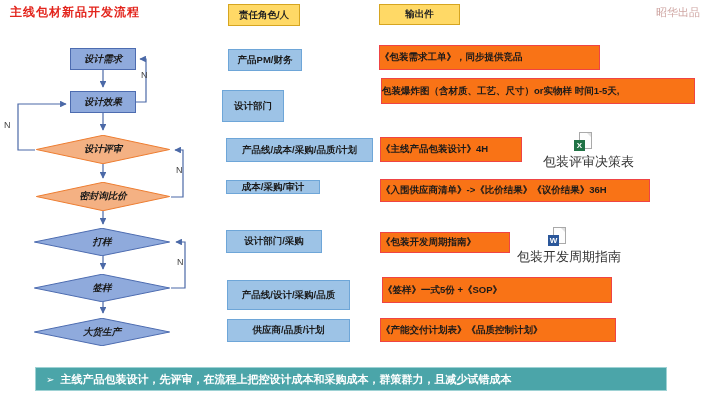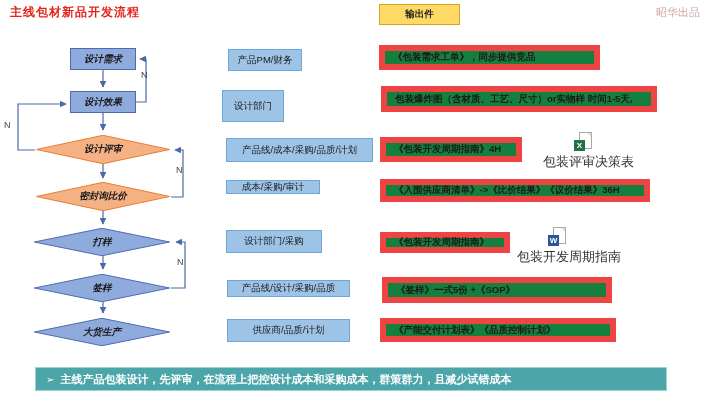--- a/index.html
+++ b/index.html
@@ -20,24 +20,24 @@
   .rect-blue{background:#8faadc;border:1px solid #4d6cb0;}
   .diamond svg{position:absolute;left:0;top:0;width:100%;height:100%;}
   .diamond polygon{vector-effect:non-scaling-stroke;stroke-width:1;}
   .diamond.orange polygon{fill:#f4b183;stroke:#ed7d31;}
   .diamond.blue polygon{fill:#8faadc;stroke:#4d6cb0;}
 
   .n-label{font-size:9px;color:#444;}
 
   .role-box{background:#9dc3e6;border:1px solid #6ea6d8;box-sizing:border-box;
             display:flex;align-items:center;justify-content:center;
-            font-size:9.5px;font-weight:400;color:#1a1a1a;white-space:nowrap;}
-  .out-box{background:#15803d;border:6px solid #ef4444;box-sizing:border-box;
+            font-size:9.5px;font-weight:700;color:#1a1a1a;white-space:nowrap;}
+  .out-box{background:#f97316;border:1px solid #ef4444;box-sizing:border-box;
            display:flex;align-items:center;
-           padding-left:8px;font-size:9.5px;font-weight:600;color:#1a1a1a;white-space:nowrap;}
+           padding-left:0;font-size:9.5px;font-weight:600;color:#1a1a1a;white-space:nowrap;}
 
   .file-group{width:80px;text-align:center;}
   .file-icon{position:relative;width:18px;height:19px;margin:0 auto;}
   .file-page{position:absolute;left:5px;top:0;width:11px;height:15px;background:#fdfdfd;border:1px solid #a9a9a9;}
   .file-page::before{content:"";position:absolute;top:0;right:0;width:0;height:0;
                      border-top:4px solid #e0e0e0;border-left:4px solid transparent;}
   .file-badge{position:absolute;left:0;bottom:0;width:11px;height:11px;display:flex;align-items:center;
               justify-content:center;color:#fff;font-weight:bold;font-size:8px;line-height:1;}
   .badge-excel{background:#217346;}
   .badge-word{background:#2b579a;}
@@ -48,20 +48,21 @@
   .footer-bar .bullet{margin:0 6px 0 10px;font-size:10px;}
 </style>
 </head>
 <body>
 
 <div class="canvas">
 
   <div class="abs title">主线包材新品开发流程</div>
   <div class="abs watermark">昭华出品</div>
 
+  <div class="abs hdr hdr-role">责任角色/人</div>
   <div class="abs hdr hdr-output">输出件</div>
 
   <svg class="abs connectors" viewBox="0 0 720 401" xmlns="http://www.w3.org/2000/svg">
     <defs>
       <marker id="arrow" viewBox="0 0 10 10" refX="9" refY="5" markerWidth="6.5" markerHeight="5.5" orient="auto-start-reverse">
         <path d="M0,0 L10,5 L0,10 z" fill="#4b69a7"></path>
       </marker>
     </defs>
     <g stroke="#4b69a7" stroke-width="1.2" fill="none">
       <path d="M103,70 L103,87" marker-end="url(#arrow)"></path>
@@ -117,26 +118,26 @@
   <div class="abs n-label" style="left:141px;top:70px">N</div>
   <div class="abs n-label" style="left:4px;top:120px">N</div>
   <div class="abs n-label" style="left:176px;top:165px">N</div>
   <div class="abs n-label" style="left:177px;top:257px">N</div>
 
   <div class="abs role-box" style="left:228px;top:49px;width:74px;height:22px">产品PM/财务</div>
   <div class="abs role-box" style="left:222px;top:90px;width:62px;height:32px">设计部门</div>
   <div class="abs role-box" style="left:226px;top:138px;width:147px;height:24px">产品线/成本/采购/品质/计划</div>
   <div class="abs role-box" style="left:226px;top:180px;width:94px;height:14px">成本/采购/审计</div>
   <div class="abs role-box" style="left:226px;top:230px;width:96px;height:23px">设计部门/采购</div>
-  <div class="abs role-box" style="left:227px;top:280px;width:123px;height:17px">产品线/设计/采购/品质</div>
+  <div class="abs role-box" style="left:227px;top:280px;width:123px;height:30px">产品线/设计/采购/品质</div>
   <div class="abs role-box" style="left:227px;top:319px;width:123px;height:23px">供应商/品质/计划</div>
 
   <div class="abs out-box" style="left:379px;top:45px;width:221px;height:25px">《包装需求工单》，同步提供竞品</div>
-  <div class="abs out-box" style="left:381px;top:86px;width:276px;height:26px">包装爆炸图（含材质、工艺、尺寸）or实物样  时间1-5天,</div>
-  <div class="abs out-box" style="left:380px;top:137px;width:142px;height:25px">《包装开发周期指南》4H</div>
+  <div class="abs out-box" style="left:381px;top:78px;width:314px;height:26px">包装爆炸图（含材质、工艺、尺寸）or实物样  时间1-5天,</div>
+  <div class="abs out-box" style="left:380px;top:137px;width:142px;height:25px">《主线产品包装设计》4H</div>
   <div class="abs out-box" style="left:380px;top:179px;width:270px;height:23px">《入围供应商清单》-&gt;《比价结果》《议价结果》36H</div>
   <div class="abs out-box" style="left:380px;top:232px;width:130px;height:21px">《包装开发周期指南》</div>
   <div class="abs out-box" style="left:382px;top:277px;width:230px;height:26px">《签样》一式5份 +《SOP》</div>
   <div class="abs out-box" style="left:380px;top:318px;width:236px;height:24px">《产能交付计划表》《品质控制计划》</div>
 
   <div class="abs file-group" style="left:543px;top:132px">
     <div class="file-icon">
       <div class="file-page"></div>
       <div class="file-badge badge-excel">X</div>
     </div>

